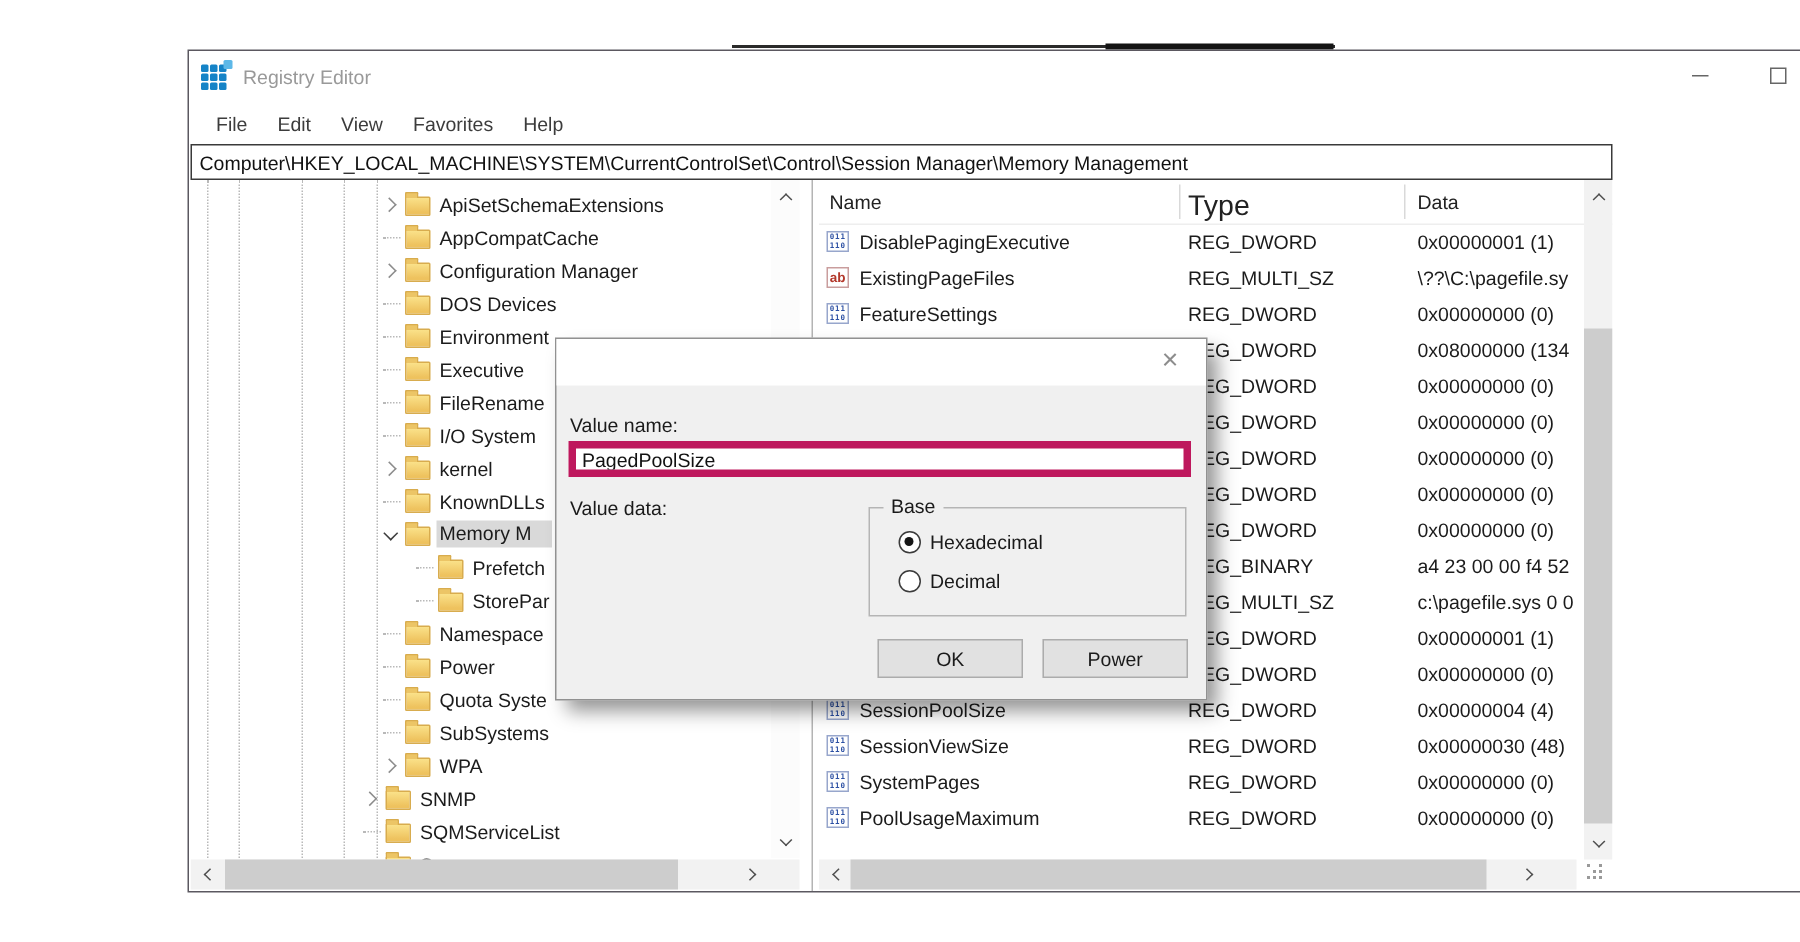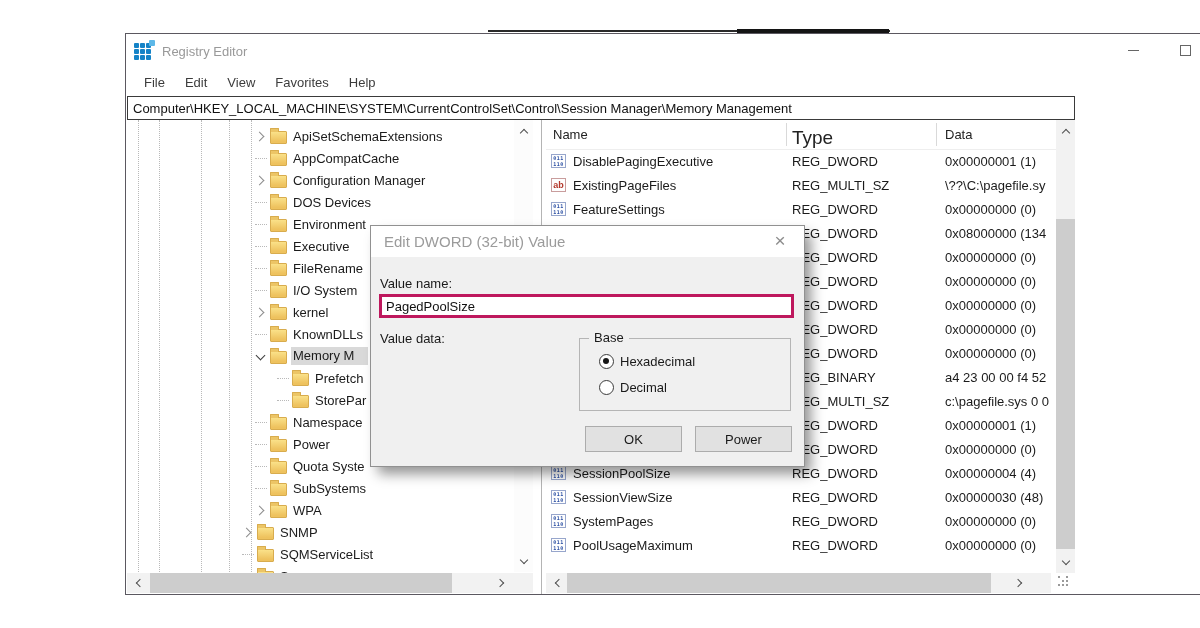--- a/index.html
+++ b/index.html
@@ -66,21 +66,21 @@
   .list-hsb{left:0;top:453px;width:505px;height:20px;background:#f2f2f2;}
   .thumb{position:absolute;background:#cdcdcd;}
   .grip{left:512px;top:456px;width:14px;height:14px;}
   .grip i{position:absolute;width:2px;height:2px;background:#9a9a9a;box-shadow:8px 0 #9a9a9a,4px 4px #9a9a9a,8px 4px #9a9a9a,0 8px #9a9a9a,4px 8px #9a9a9a,8px 8px #9a9a9a;}
   
   .dialog{left:370px;top:225px;width:435px;height:242px;background:#f0f0f0;border:1px solid #919191;box-sizing:border-box;box-shadow:7px 8px 12px -1px rgba(0,0,0,0.42);z-index:50;}
   .dlg-titlebar{left:0;top:0;width:100%;height:31px;background:#fff;}
   .dlg-title{left:13px;top:7px;font-size:15px;color:#9b9b9b;}
   .dlg-close{right:10px;top:2px;width:28px;height:26px;display:flex;align-items:center;justify-content:center;font-size:19px;color:#8d8d8d;}
   .dlg-label{font-size:13px;color:#1a1a1a;}
-  .dlg-input{position:absolute;box-sizing:border-box;border:3px solid #be185d;background:#fff;font-size:13px;color:#111;padding:0 4px;font-family:"Liberation Sans","DejaVu Sans",sans-serif;outline:none;}
+  .dlg-input{position:absolute;box-sizing:border-box;border:5px solid #be185d;background:#fff;font-size:13px;color:#111;padding:0 4px;font-family:"Liberation Sans","DejaVu Sans",sans-serif;outline:none;}
   .groupbox{left:208px;top:112px;width:212px;height:73px;border:1px solid #b5b5b5;box-sizing:border-box;}
   .legend{position:absolute;left:9px;top:-9px;background:#f0f0f0;padding:0 5px;font-size:13px;color:#1a1a1a;}
   .radiorow{position:absolute;left:19px;display:flex;align-items:center;}
   .radio{width:13px;height:13px;border:1px solid #3b3b3b;border-radius:50%;background:#fff;position:relative;flex:0 0 13px;}
   .radio.sel::after{content:'';position:absolute;left:2.5px;top:2.5px;width:6px;height:6px;background:#161616;border-radius:50%;}
   .radiolabel{font-size:13px;color:#1a1a1a;margin-left:6px;}
   .dlg-btn{position:absolute;top:200px;width:97px;height:26px;background:#e1e1e1;border:1px solid #acacac;box-sizing:border-box;display:flex;align-items:center;justify-content:center;font-size:13px;color:#1a1a1a;}
 </style>
 </head>
 <body>
@@ -485,21 +485,20 @@
       <div class="abs grip">
           <i></i>
         </div>
     </div>
 
   </div>
 </div>
 
 <div class="abs dialog">
   <div class="abs dlg-titlebar">
-    <span class="abs dlg-title">Edit DWORD (32-bit) Value</span>
     <div class="abs dlg-close">×</div>
   </div>
   <span class="abs dlg-label" style="left:9px;top:50px">Value name:</span>
   <input class="dlg-input" style="left: 8px; top: 68px; width: 415px; height: 24px;" value="PagedPoolSize">
   <span class="abs dlg-label" style="left:9px;top:105px">Value data:</span>
 
   <div class="abs groupbox">
     <span class="legend">Base</span>
     <div class="radiorow" style="top:15px">
       <span class="radio sel"></span>

